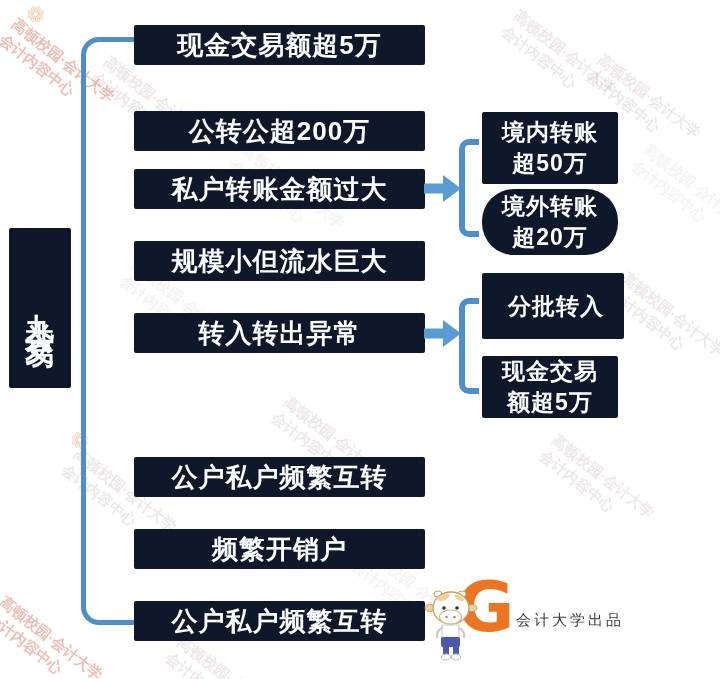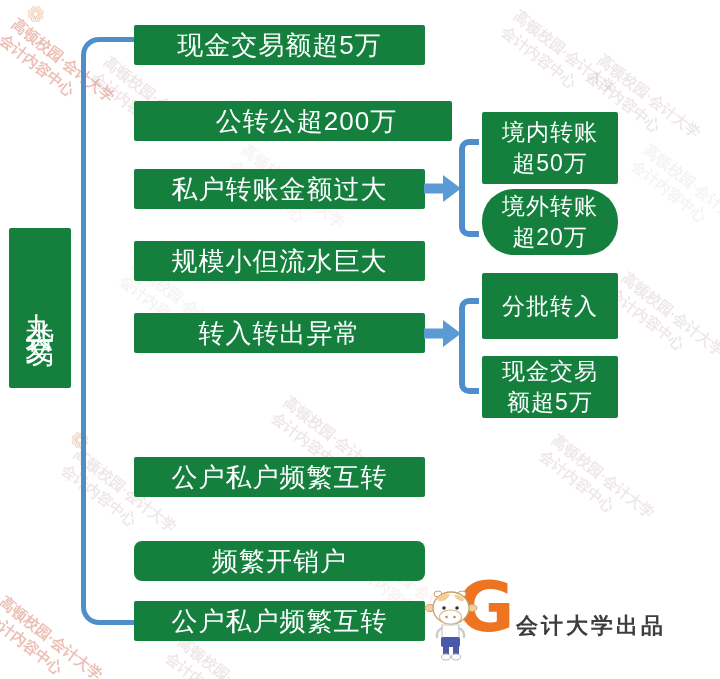--- a/index.html
+++ b/index.html
@@ -2,23 +2,23 @@
 <html><head>
 <meta charset="utf-8">
 <style>
   html,body{margin:0;padding:0;background:#ffffff;}
   .stage{
     position:relative;width:720px;height:679px;background:#ffffff;overflow:hidden;
     font-family:"Liberation Sans", sans-serif;
   }
   
   .node{
-    position:absolute;background:#15803d;color:#fdfeff;
+    position:absolute;background:#0f172a;color:#fdfeff;
     display:flex;align-items:center;justify-content:center;
-    font-weight:400;border-radius:2px;text-align:left;
+    font-weight:700;border-radius:2px;text-align:left;
   }
   .main-node{left:134px;width:291px;height:40px;font-size:26px;letter-spacing:1px;}
   .sub-node{left:482px;width:136px;flex-direction:column;font-size:23px;line-height:31px;letter-spacing:1px;}
   .root-node{
     left:9px;top:228px;width:62px;height:160px;
     writing-mode:vertical-rl;text-orientation:upright;
     font-size:29px;letter-spacing:9px;
   }
   
   .trunk{
@@ -37,21 +37,21 @@
   .arrow svg{display:block;}
   .arrow.a1{left:424px;top:175px;}
   .arrow.a2{left:424px;top:320px;}
   
   .g-letter{
     position:absolute;left:457px;top:572px;font-size:70px;line-height:70px;
     font-weight:900;color:#ED7420;font-family:"DejaVu Sans", sans-serif;
   }
   .cow{position:absolute;left:424px;top:586px;}
   .brand-label{
-    position:absolute;left:516px;top:611px;font-size:22px;font-weight:700;
+    position:absolute;left:516px;top:611px;font-size:15px;font-weight:400;
     color:#3d3d3d;letter-spacing:3px;
   }
   
   .wm{
     position:absolute;font-size:15px;line-height:20px;font-weight:700;
     color:#b08a8a;opacity:.20;transform:rotate(38deg);transform-origin:0 0;
     white-space:nowrap;pointer-events:none;
   }
   .wm.red{color:#d0604a;opacity:.40;}
   .wm.faint{opacity:.10;}
@@ -122,26 +122,26 @@
   <div class="wm faint" style="left:652px;top:140px;">
     <div>高顿校园·会计大学</div>
       <div>会计内容中心</div>
   </div>
 
   <div class="trunk"></div>
 
   <div class="node root-node">九类交易</div>
 
   <div class="node main-node" style="top:25px;">现金交易额超5万</div>
-  <div class="node main-node" style="top:101px;padding-left:27px;">公转公超200万</div>
+  <div class="node main-node" style="top:111px;">公转公超200万</div>
   <div class="node main-node" style="top:169px;">私户转账金额过大</div>
   <div class="node main-node" style="top:241px;">规模小但流水巨大</div>
   <div class="node main-node" style="top:313px;">转入转出异常</div>
   <div class="node main-node" style="top:457px;">公户私户频繁互转</div>
-  <div class="node main-node" style="top:541px;border-radius:8px;">频繁开销户</div>
+  <div class="node main-node" style="top:529px;">频繁开销户</div>
   <div class="node main-node" style="top:601px;">公户私户频繁互转</div>
 
   <div class="arrow a1">
     <svg width="37" height="27" viewBox="0 0 37 27">
         <polygon points="0,8.5 19,8.5 19,0 37,13.5 19,27 19,18.5 0,18.5" fill="#5B9BD5"></polygon>
       </svg>
   </div>
   <div class="arrow a2">
     <svg width="37" height="27" viewBox="0 0 37 27">
         <polygon points="0,8.5 19,8.5 19,0 37,13.5 19,27 19,18.5 0,18.5" fill="#5B9BD5"></polygon>
@@ -153,21 +153,21 @@
 
   <div class="node sub-node" style="top:112px;height:72px;">
     <div>境内转账</div>
     <div>超50万</div>
   </div>
   <div class="node sub-node" style="top:189px;height:66px;border-radius:32px;">
     <div>境外转账</div>
     <div>超20万</div>
   </div>
 
-  <div class="node sub-node" style="top:273px;height:66px;">
+  <div class="node sub-node" style="top:273px;height:66px;padding-left:6px;">
     <div>分批转入</div>
   </div>
   <div class="node sub-node" style="top:356px;height:62px;">
     <div>现金交易</div>
     <div>额超5万</div>
   </div>
 
   <div class="g-letter">G</div>
   <div class="cow">
     <svg width="54" height="76" viewBox="0 0 54 76">

